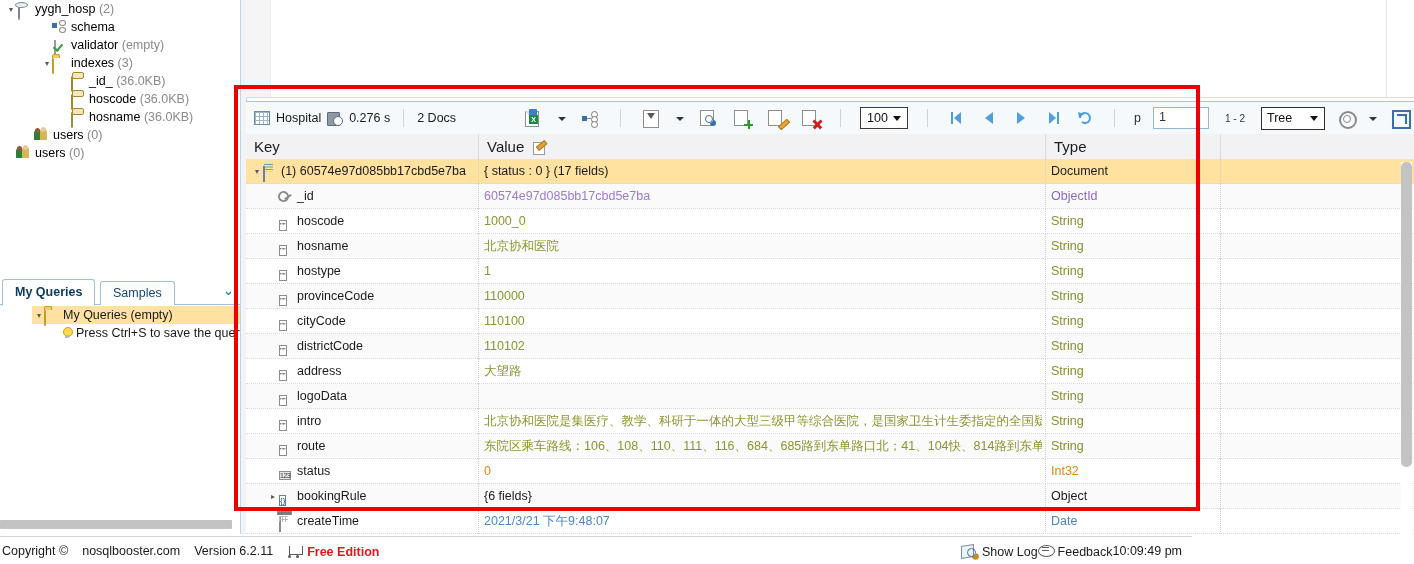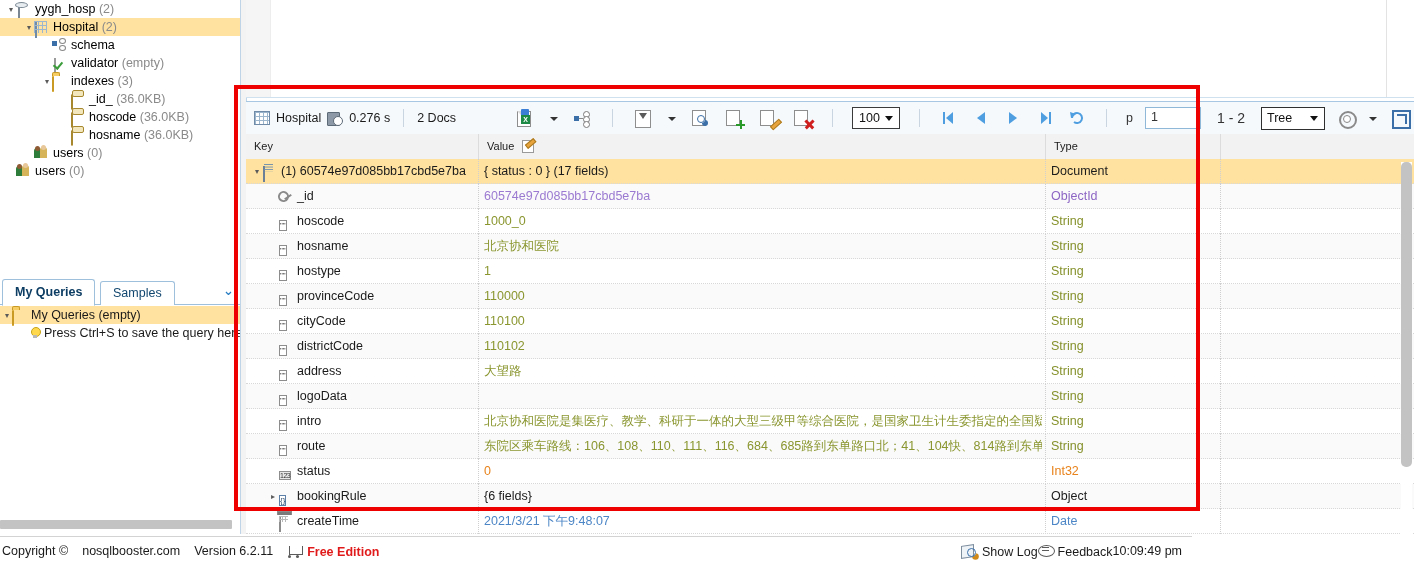--- a/index.html
+++ b/index.html
@@ -155,21 +155,21 @@
   .gear:before{content:"";position:absolute;left:2px;top:2px;width:14px;height:14px;border-radius:50%;border:2.5px solid #8a8a8a;}
   .gear:after{content:"";position:absolute;left:6px;top:6px;width:6px;height:6px;border-radius:50%;background:#fff;border:1px solid #8a8a8a;}
   .popout{width:20px;height:18px;position:relative;display:inline-block;}
   .popout:before{content:"";position:absolute;left:2px;top:1px;width:15px;height:15px;border:2px solid #3a6fa8;}
   .popout:after{content:"";position:absolute;left:7px;top:5px;width:8px;height:8px;border-top:2px solid #3a6fa8;border-right:2px solid #3a6fa8;
     transform:rotate(0deg);}
 
   
   .grid{position:absolute;left:0;top:32px;width:1168px;height:401px;overflow:hidden;}
   .ghead{position:absolute;left:0;top:0;width:1168px;height:25px;background:#f2f2f2;border-bottom:1px solid #d4d4d4;}
-  .ghead .hc{position:absolute;top:0;height:25px;line-height:25px;font-size:11px;color:#1b1b1b;padding-left:8px;box-sizing:border-box;}
+  .ghead .hc{position:absolute;top:0;height:25px;line-height:25px;font-size:15px;color:#1b1b1b;padding-left:8px;box-sizing:border-box;}
   .ghead .hc.b{border-right:1px solid #dcdcdc;}
   .grow{position:absolute;left:0;width:1168px;height:25px;font-size:12.5px;}
   .grow.alt{background:#fafafa;}
   .grow.sel{background:#ffe2a0;}
   .cell-k{position:absolute;left:0;top:0;width:232px;height:25px;line-height:25px;white-space:nowrap;overflow:hidden;}
   .cell-v{position:absolute;left:233px;top:0;width:563px;height:25px;line-height:25px;white-space:nowrap;overflow:hidden;padding-left:5px;box-sizing:border-box;}
   .cell-t{position:absolute;left:800px;top:0;width:175px;height:25px;line-height:25px;white-space:nowrap;overflow:hidden;padding-left:5px;box-sizing:border-box;}
   .vsep{position:absolute;top:0;width:0;height:25px;border-left:1px dotted #cfcfcf;}
   .grow .s1{left:232px;} .grow .s2{left:799px;} .grow .s3{left:974px;}
   .rowline{position:absolute;left:0;bottom:0;width:1168px;border-bottom:1px dotted #d8d8d8;}
@@ -201,38 +201,37 @@
   .redbox{position:absolute;left:234px;top:85px;width:966px;height:426px;border:4px solid #ee0000;box-sizing:border-box;pointer-events:none;z-index:40;}
 </style>
 </head>
 <body>
 
 <div class="app">
 
   <div class="left-pane">
     <div class="tree" id="tree">
         <div class="tnode" style="padding-left: 6px;"><span class="arrow">▾</span><span class="ico"><span class="ic-db"></span></span><span class="lbl">yygh_hosp</span> <span class="dim">(2)</span></div>
-        <div class="tnode sel" style="padding-left: 24px;"><span class="arrow">▾</span><span class="ico"><span class="ic-grid"></span></span><span class="lbl">Hospital</span> <span class="dim">(2)</span></div>
         <div class="tnode" style="padding-left: 42px;"><span class="arrow none">▾</span><span class="ico"><span class="ic-schema"></span></span><span class="lbl">schema</span></div>
         <div class="tnode" style="padding-left: 42px;"><span class="arrow none">▾</span><span class="ico"><span class="ic-doc"></span></span><span class="lbl">validator</span> <span class="dim">(empty)</span></div>
         <div class="tnode" style="padding-left: 42px;"><span class="arrow">▾</span><span class="ico"><span class="ic-folder"></span></span><span class="lbl">indexes</span> <span class="dim">(3)</span></div>
         <div class="tnode" style="padding-left: 60px;"><span class="arrow none">▾</span><span class="ico"><span class="ic-index"></span></span><span class="lbl">_id_</span> <span class="dim">(36.0KB)</span></div>
         <div class="tnode" style="padding-left: 60px;"><span class="arrow none">▾</span><span class="ico"><span class="ic-index"></span></span><span class="lbl">hoscode</span> <span class="dim">(36.0KB)</span></div>
         <div class="tnode" style="padding-left: 60px;"><span class="arrow none">▾</span><span class="ico"><span class="ic-index"></span></span><span class="lbl">hosname</span> <span class="dim">(36.0KB)</span></div>
         <div class="tnode" style="padding-left: 24px;"><span class="arrow none">▾</span><span class="ico"><span class="ic-users"><i></i><em></em></span></span><span class="lbl">users</span> <span class="dim">(0)</span></div>
         <div class="tnode" style="padding-left: 6px;"><span class="arrow none">▾</span><span class="ico"><span class="ic-users"><i></i><em></em></span></span><span class="lbl">users</span> <span class="dim">(0)</span></div>
       </div>
 
     <div class="queries">
       <div class="qtabs" id="qtabs">
           <div class="qtab" style="left: 100px;"><span>Samples</span></div>
           <div class="qtab active" style="left: 2px;"><span>My Queries</span></div>
         <span class="qchev">⌄</span>
       </div>
-      <div id="qrows" style="position:absolute;left:0;top:28px;width:240px;">
+      <div id="qrows" style="position:absolute;left:0;top:28px;width:240px;padding-left:32px;">
           <div class="qrow sel" style="padding-left: 2px;"><span class="arrow">▾</span><span class="ico"><span class="ic-folder"></span></span><span>My Queries (empty)</span></div>
           <div class="qrow" style="padding-left: 18px;"><span class="arrow none">▾</span><span class="bulb"></span><span>Press Ctrl+S to save the query here</span></div>
         </div>
     </div>
 
     <div class="lscroll">
       <div class="thumb"></div>
     </div>
   </div>
 
@@ -323,21 +322,21 @@
           <svg width="20" height="22" viewBox="0 0 20 22">
               <path d="M5 11a5 5 0 1 1 2 4" fill="none" stroke="#4f9fe0" stroke-width="2"></path>
               <polygon points="3,5 9,7 4,11" fill="#4f9fe0"></polygon>
             </svg>
         </span>
         <span class="rt-sep"></span>
         <span style="font-size:12.5px;color:#333;">p</span>
         <span class="pgbox">
           <span>1</span>
         </span>
-        <span style="font-size:14px;color:#333;padding:0 4px;">1 - 2</span>
+        <span style="font-size:10px;color:#333;padding:0 4px;">1 - 2</span>
         <span class="treebox">
           <span>Tree</span>
         </span>
         <span class="gear"></span>
         <span class="caret"></span>
         <span class="popout"></span>
       </div>
     </div>
 
     <div class="grid">

